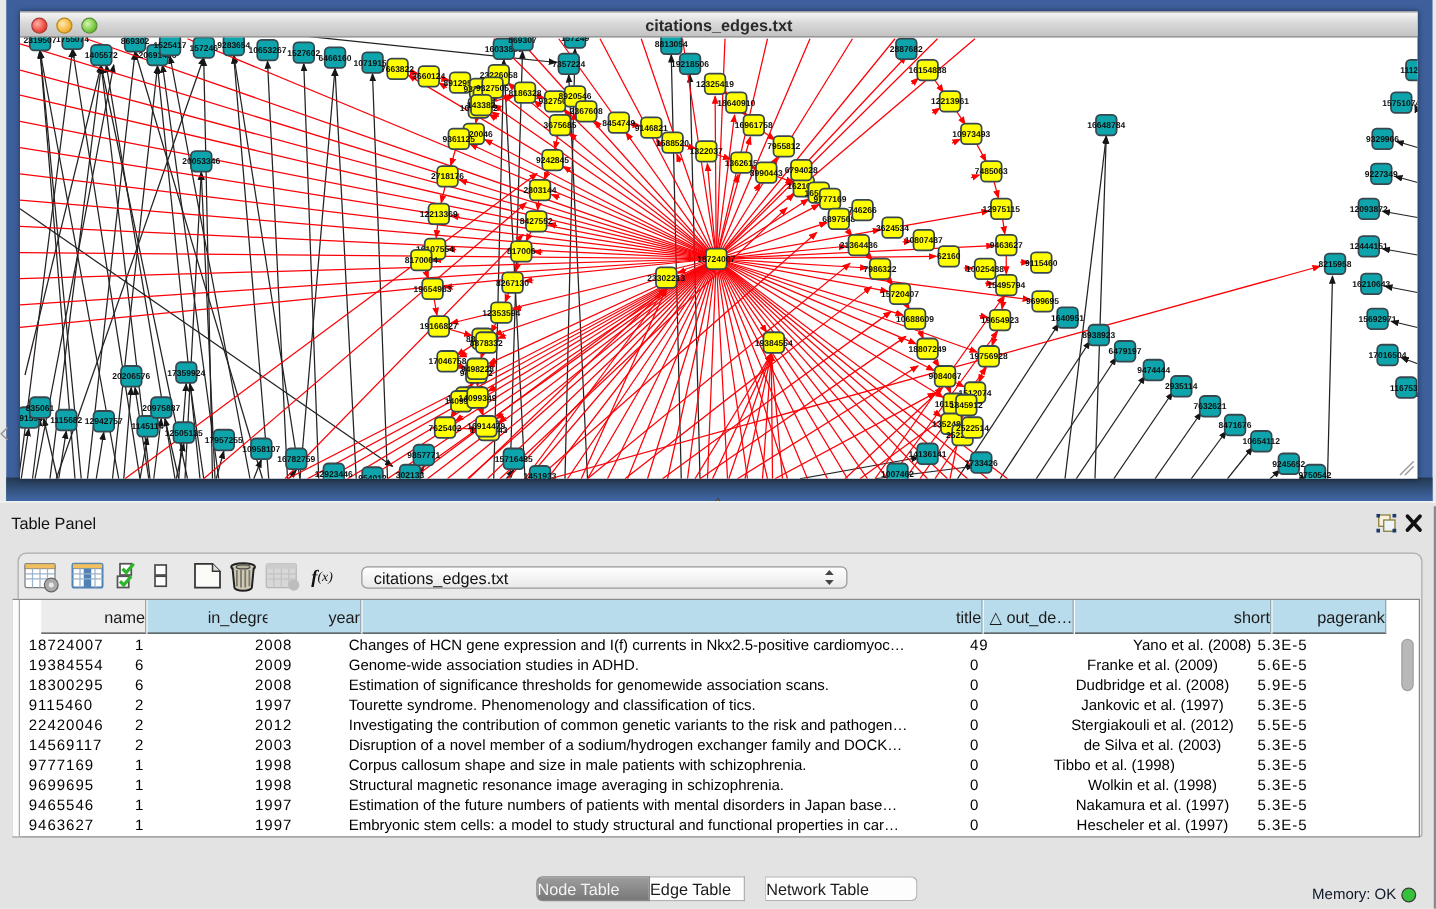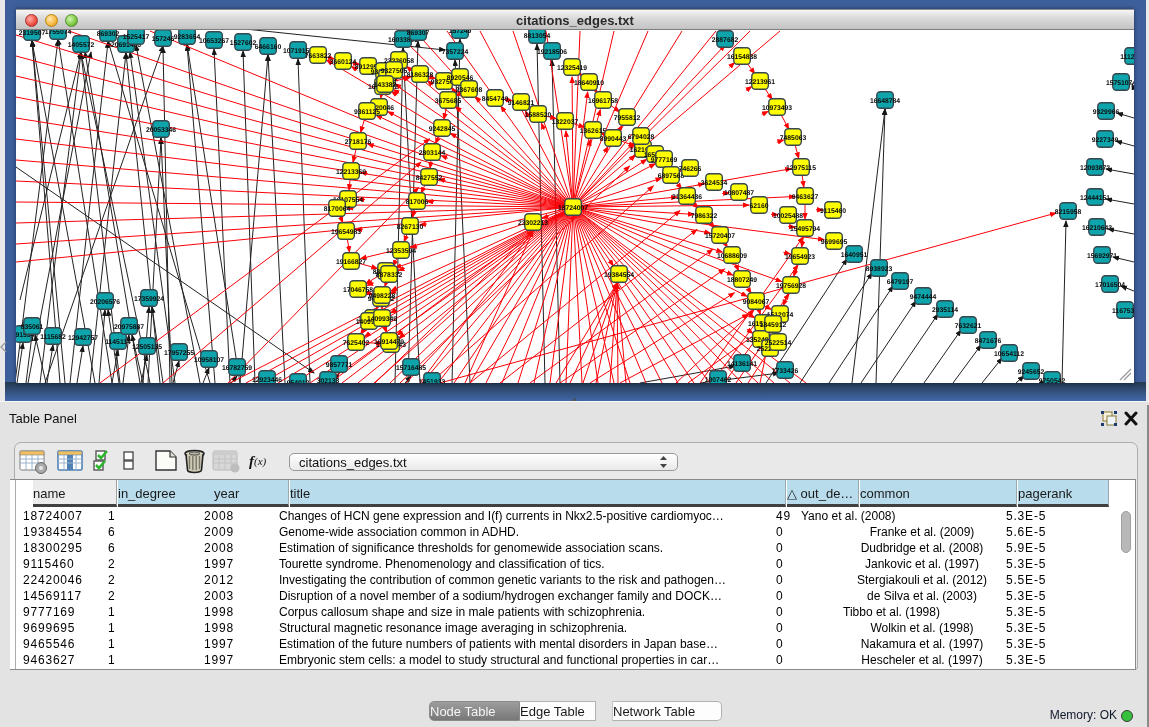--- a/index.html
+++ b/index.html
@@ -7,21 +7,21 @@
 .win{position:absolute;left:16px;top:9px;width:1118px;height:374px;background:#fff;box-shadow:0 0 4px rgba(0,0,20,.5)}
 .tbar{position:absolute;left:0;top:0;width:100%;height:21px;background:linear-gradient(180deg,#f5f5f5,#d9d9d9 45%,#c3c3c3);border-top:1px solid #8f8f8f;border-bottom:1px solid #7e7e7e}
 .tl{position:absolute;top:4px;width:13px;height:13px;border-radius:50%;}
 .title{position:absolute;top:3px;width:100%;text-align:center;font-size:13px;font-weight:bold;color:#2a2a2a}
 .tp{position:absolute;left:0;top:401px;width:1149px;height:326px;background:#e3e3e3;border-top:1px solid #f8f8f8}
 .tph{position:absolute;left:9px;top:411px;font-size:13px;color:#111}
 .panel{position:absolute;left:14px;top:442px;width:1124px;height:228px;background:#e9e9e9;border:1px solid #acacac;border-radius:7px 7px 3px 3px}
 .dd{position:absolute;left:289px;top:453px;width:389px;height:18px;background:linear-gradient(180deg,#ffffff,#e9e9e9);border:1px solid #9a9a9a;border-radius:5px;font-size:13px;color:#111;padding:1px 0 0 9px}
 .tbl{position:absolute;left:10px;top:479px;width:1126px;height:191px;background:#fff;border:1px solid #8a8a8a}
 .hdr{position:absolute;left:16px;top:480px;height:27px;font-size:13px;color:#1a1a1a}
-.hc{position:absolute;top:0;height:27px;background:#b9dcec;border-right:1px solid #98a9b2;text-align:left;line-height:27px;border-bottom:3px solid #404040}
+.hc{position:absolute;top:0;height:27px;background:#b9dcec;border-right:1px solid #98a9b2;text-align:right;line-height:27px;border-bottom:1px solid #404040}
 .row{position:absolute;height:16px;font-size:12px;color:#000}
 .row .num{letter-spacing:.8px}
 .row span{position:absolute;top:0;white-space:nowrap}
 .seg{position:absolute;top:701px;height:20px;font-size:13px;line-height:19px;border:1px solid #b2b2b2;background:#fdfdfd;color:#1a1a1a}
 .thumb{position:absolute;left:1121px;top:511px;width:10px;height:42px;background:#b8b8b8;border-radius:5px;border:1px solid #a0a0a0}
 .mem{position:absolute;left:1012px;top:708px;width:105px;text-align:right;font-size:12px;color:#0f172a}
 .dot{position:absolute;left:1121px;top:710px;width:12px;height:12px;border-radius:50%;background:#35c13c;border:1.5px solid #3a3a3a}
 .rstrip{position:absolute;left:1146.5px;top:405px;width:2.5px;height:322px;background:#8a8a8a}
 </style></head><body>
 <div class="desk"></div>
@@ -749,37 +749,37 @@
     </svg>
 </div>
 <div class="tbl"></div>
 <div style="position:absolute;left:10px;top:480px;width:6px;height:189px;background:#fdfdfd;border-right:1px solid #aaa"></div>
 <div class="hdr">
  <div class="hc" style="left:17px;width:84px;background:#ececec;border-right:1px solid #a0a0a0">name</div>
  <div class="hc" style="left:102px;width:107px">in_degree</div>
  <div class="hc" style="left:198px;width:75px">year</div>
  <div class="hc" style="left:274px;width:496px">title</div>
  <div class="hc" style="left:771px;width:72px">△ out_de…</div>
- <div class="hc" style="left:844px;width:157px">common</div>
+ <div class="hc" style="left:844px;width:157px">short</div>
  <div class="hc" style="left:1002px;width:91px">pagerank</div>
 </div>
 <div class="row" style="top:509px">
 <span class="num" style="left:23px">18724007</span>
     <span class="num" style="left:108px">1</span>
 <span class="num" style="left:204px">2008</span>
     <span style="left:279px">Changes of HCN gene expression and I(f) currents in Nkx2.5-positive cardiomyoc…</span>
 <span class="num" style="left:776px">49</span>
-    <span style="left:801px;width:158px;text-align:left">Yano et al. (2008)</span>
+    <span style="left:843px;width:158px;text-align:right">Yano et al. (2008)</span>
 <span class="num" style="left:1006px">5.3E-5</span>
   </div>
 <div class="row" style="top:525px">
 <span class="num" style="left:23px">19384554</span>
     <span class="num" style="left:108px">6</span>
 <span class="num" style="left:204px">2009</span>
-    <span style="left:279px">Genome-wide association common in ADHD.</span>
+    <span style="left:279px">Genome-wide association studies in ADHD.</span>
 <span class="num" style="left:776px">0</span>
     <span style="left:843px;width:158px;text-align:center">Franke et al. (2009)</span>
 <span class="num" style="left:1006px">5.6E-5</span>
   </div>
 <div class="row" style="top:541px">
 <span class="num" style="left:23px">18300295</span>
     <span class="num" style="left:108px">6</span>
 <span class="num" style="left:204px">2008</span>
     <span style="left:279px">Estimation of significance thresholds for genomewide association scans.</span>
 <span class="num" style="left:776px">0</span>
@@ -845,14 +845,14 @@
     <span class="num" style="left:108px">1</span>
 <span class="num" style="left:204px">1997</span>
     <span style="left:279px">Embryonic stem cells: a model to study structural and functional properties in car…</span>
 <span class="num" style="left:776px">0</span>
     <span style="left:843px;width:158px;text-align:center">Hescheler et al. (1997)</span>
 <span class="num" style="left:1006px">5.3E-5</span>
   </div>
 <div class="thumb"></div>
 <div class="seg" style="left:429px;width:91px;border-radius:5px 0 0 5px;background:linear-gradient(180deg,#9d9d9d,#787878);color:#f4f4f4;border-color:#8a8a8a">Node Table</div>
 <div class="seg" style="left:520px;width:76px;border-left:none">Edge Table</div>
-<div class="seg" style="left:612px;width:110px;border-left:1px solid #c8c8c8;border-radius:0 5px 5px 0">Network Table</div>
+<div class="seg" style="left:612px;width:122px;border-left:1px solid #c8c8c8;border-radius:0 5px 5px 0">Network Table</div>
 <div class="mem">Memory: OK</div>
 <div class="dot"></div>
 </body></html>

